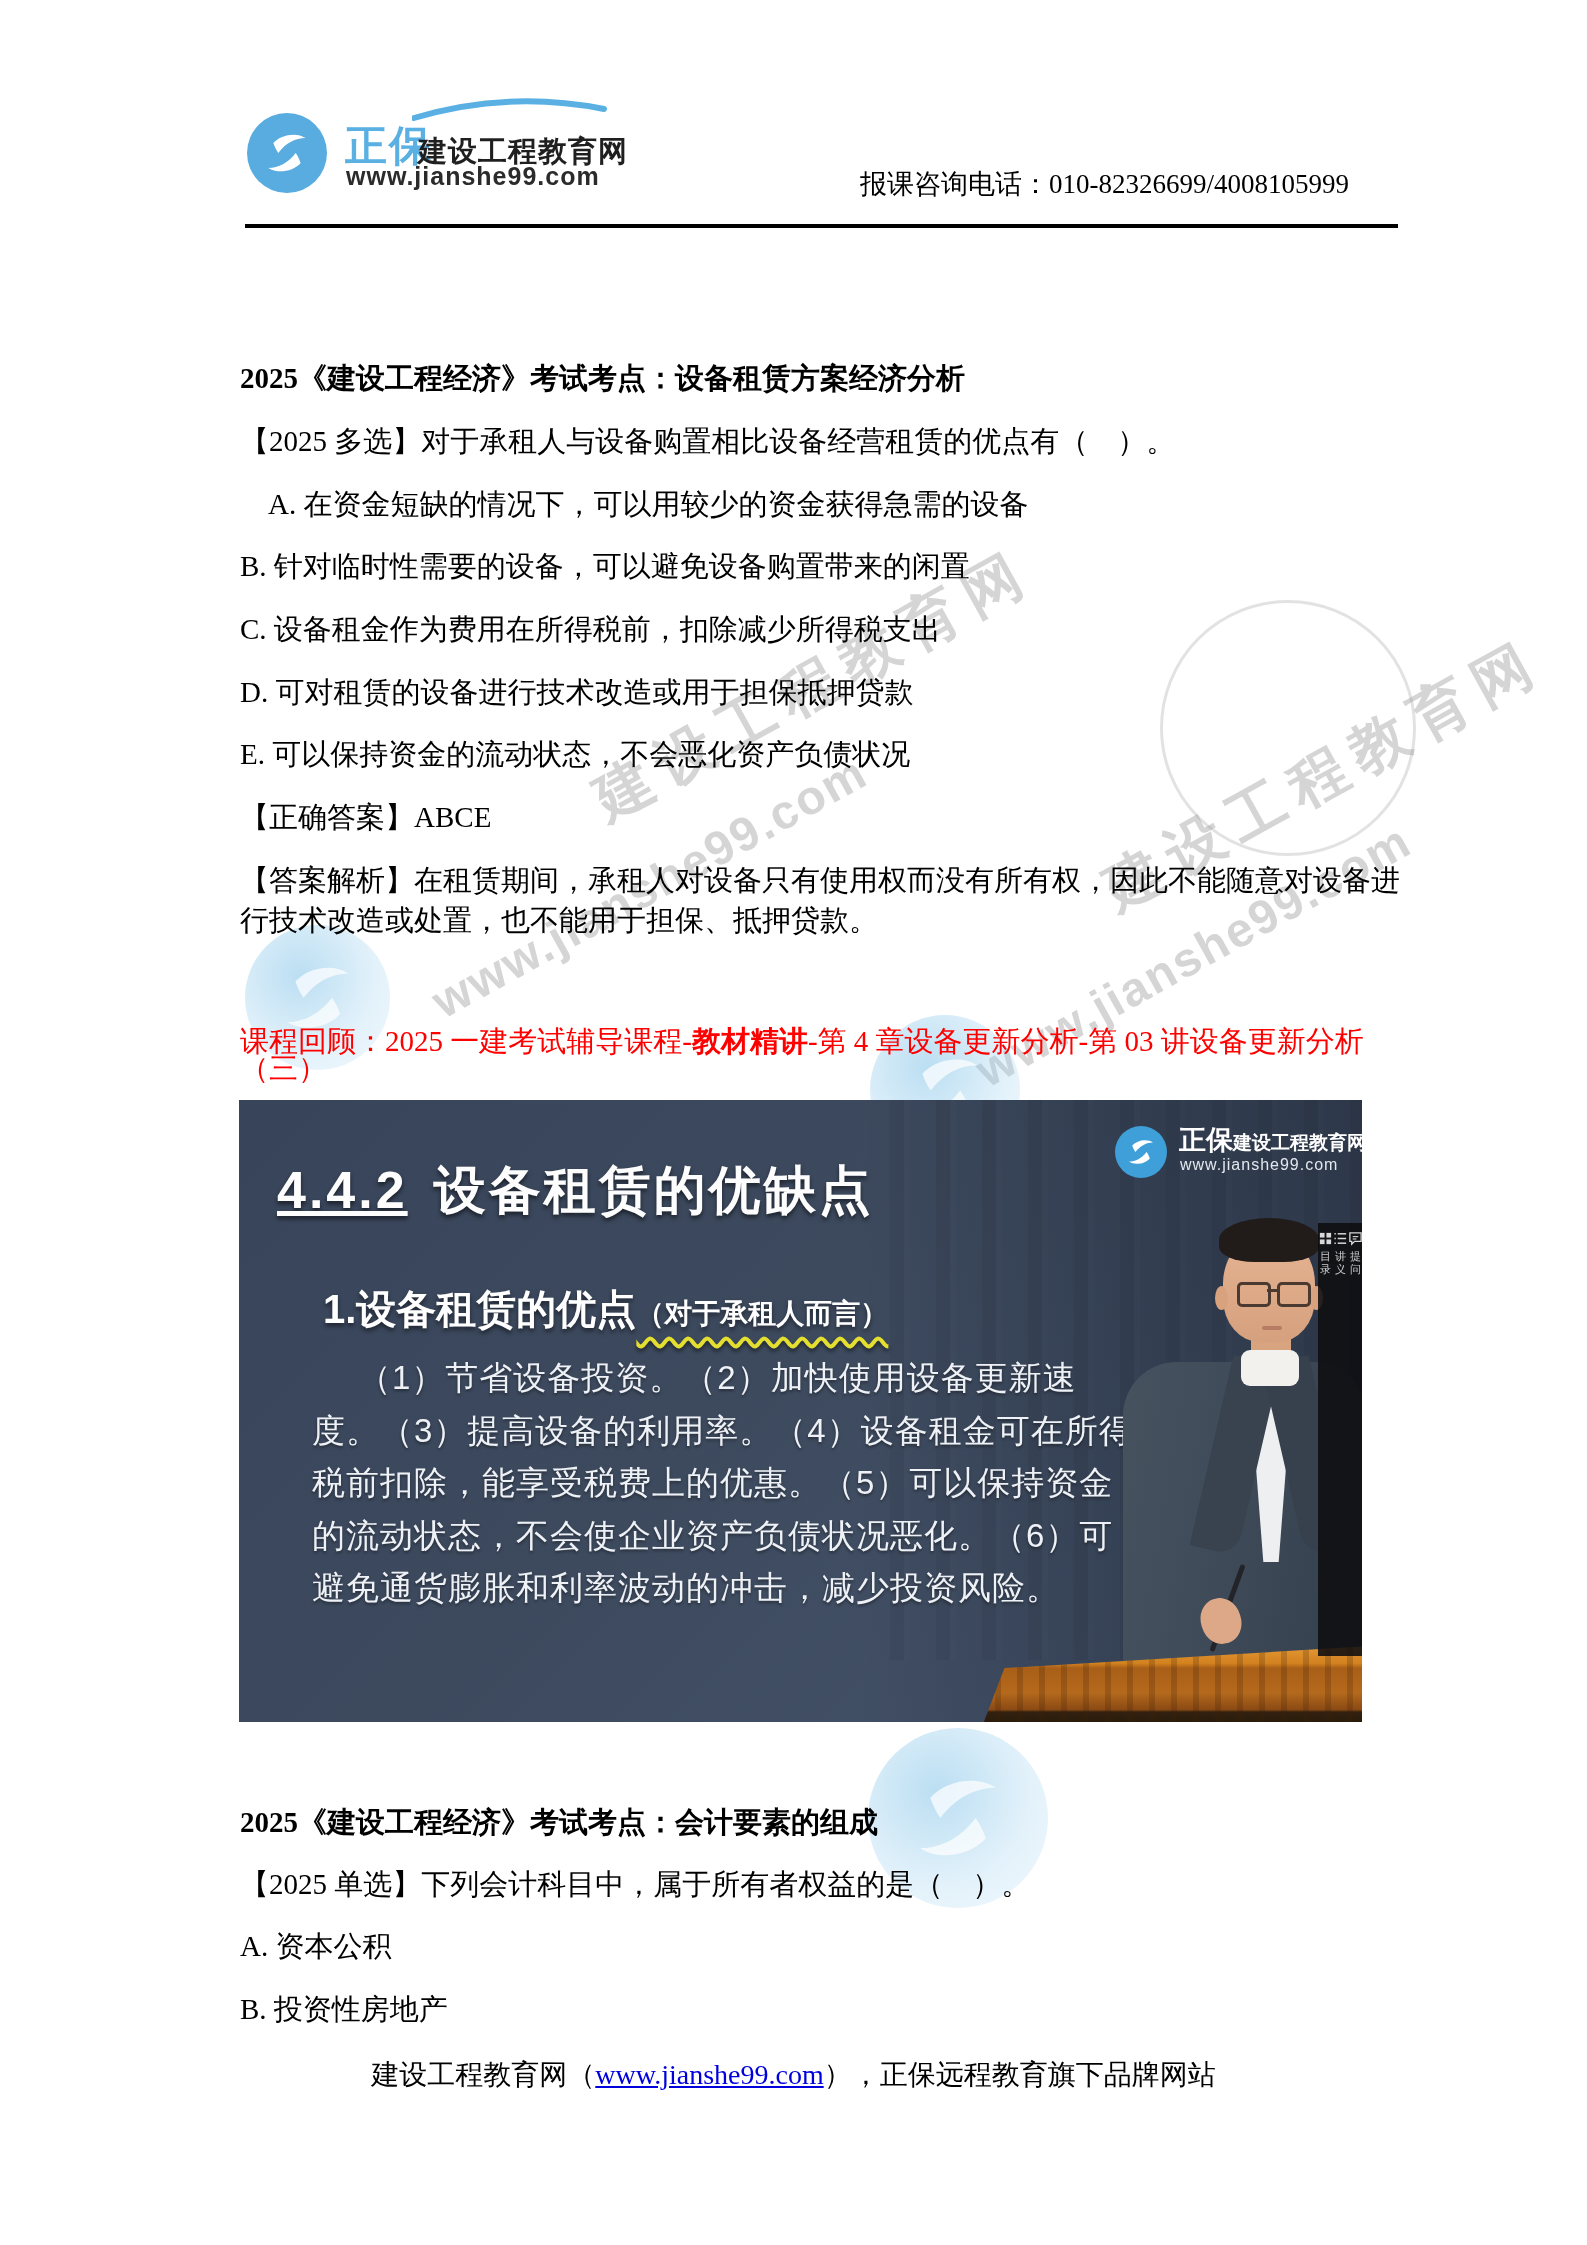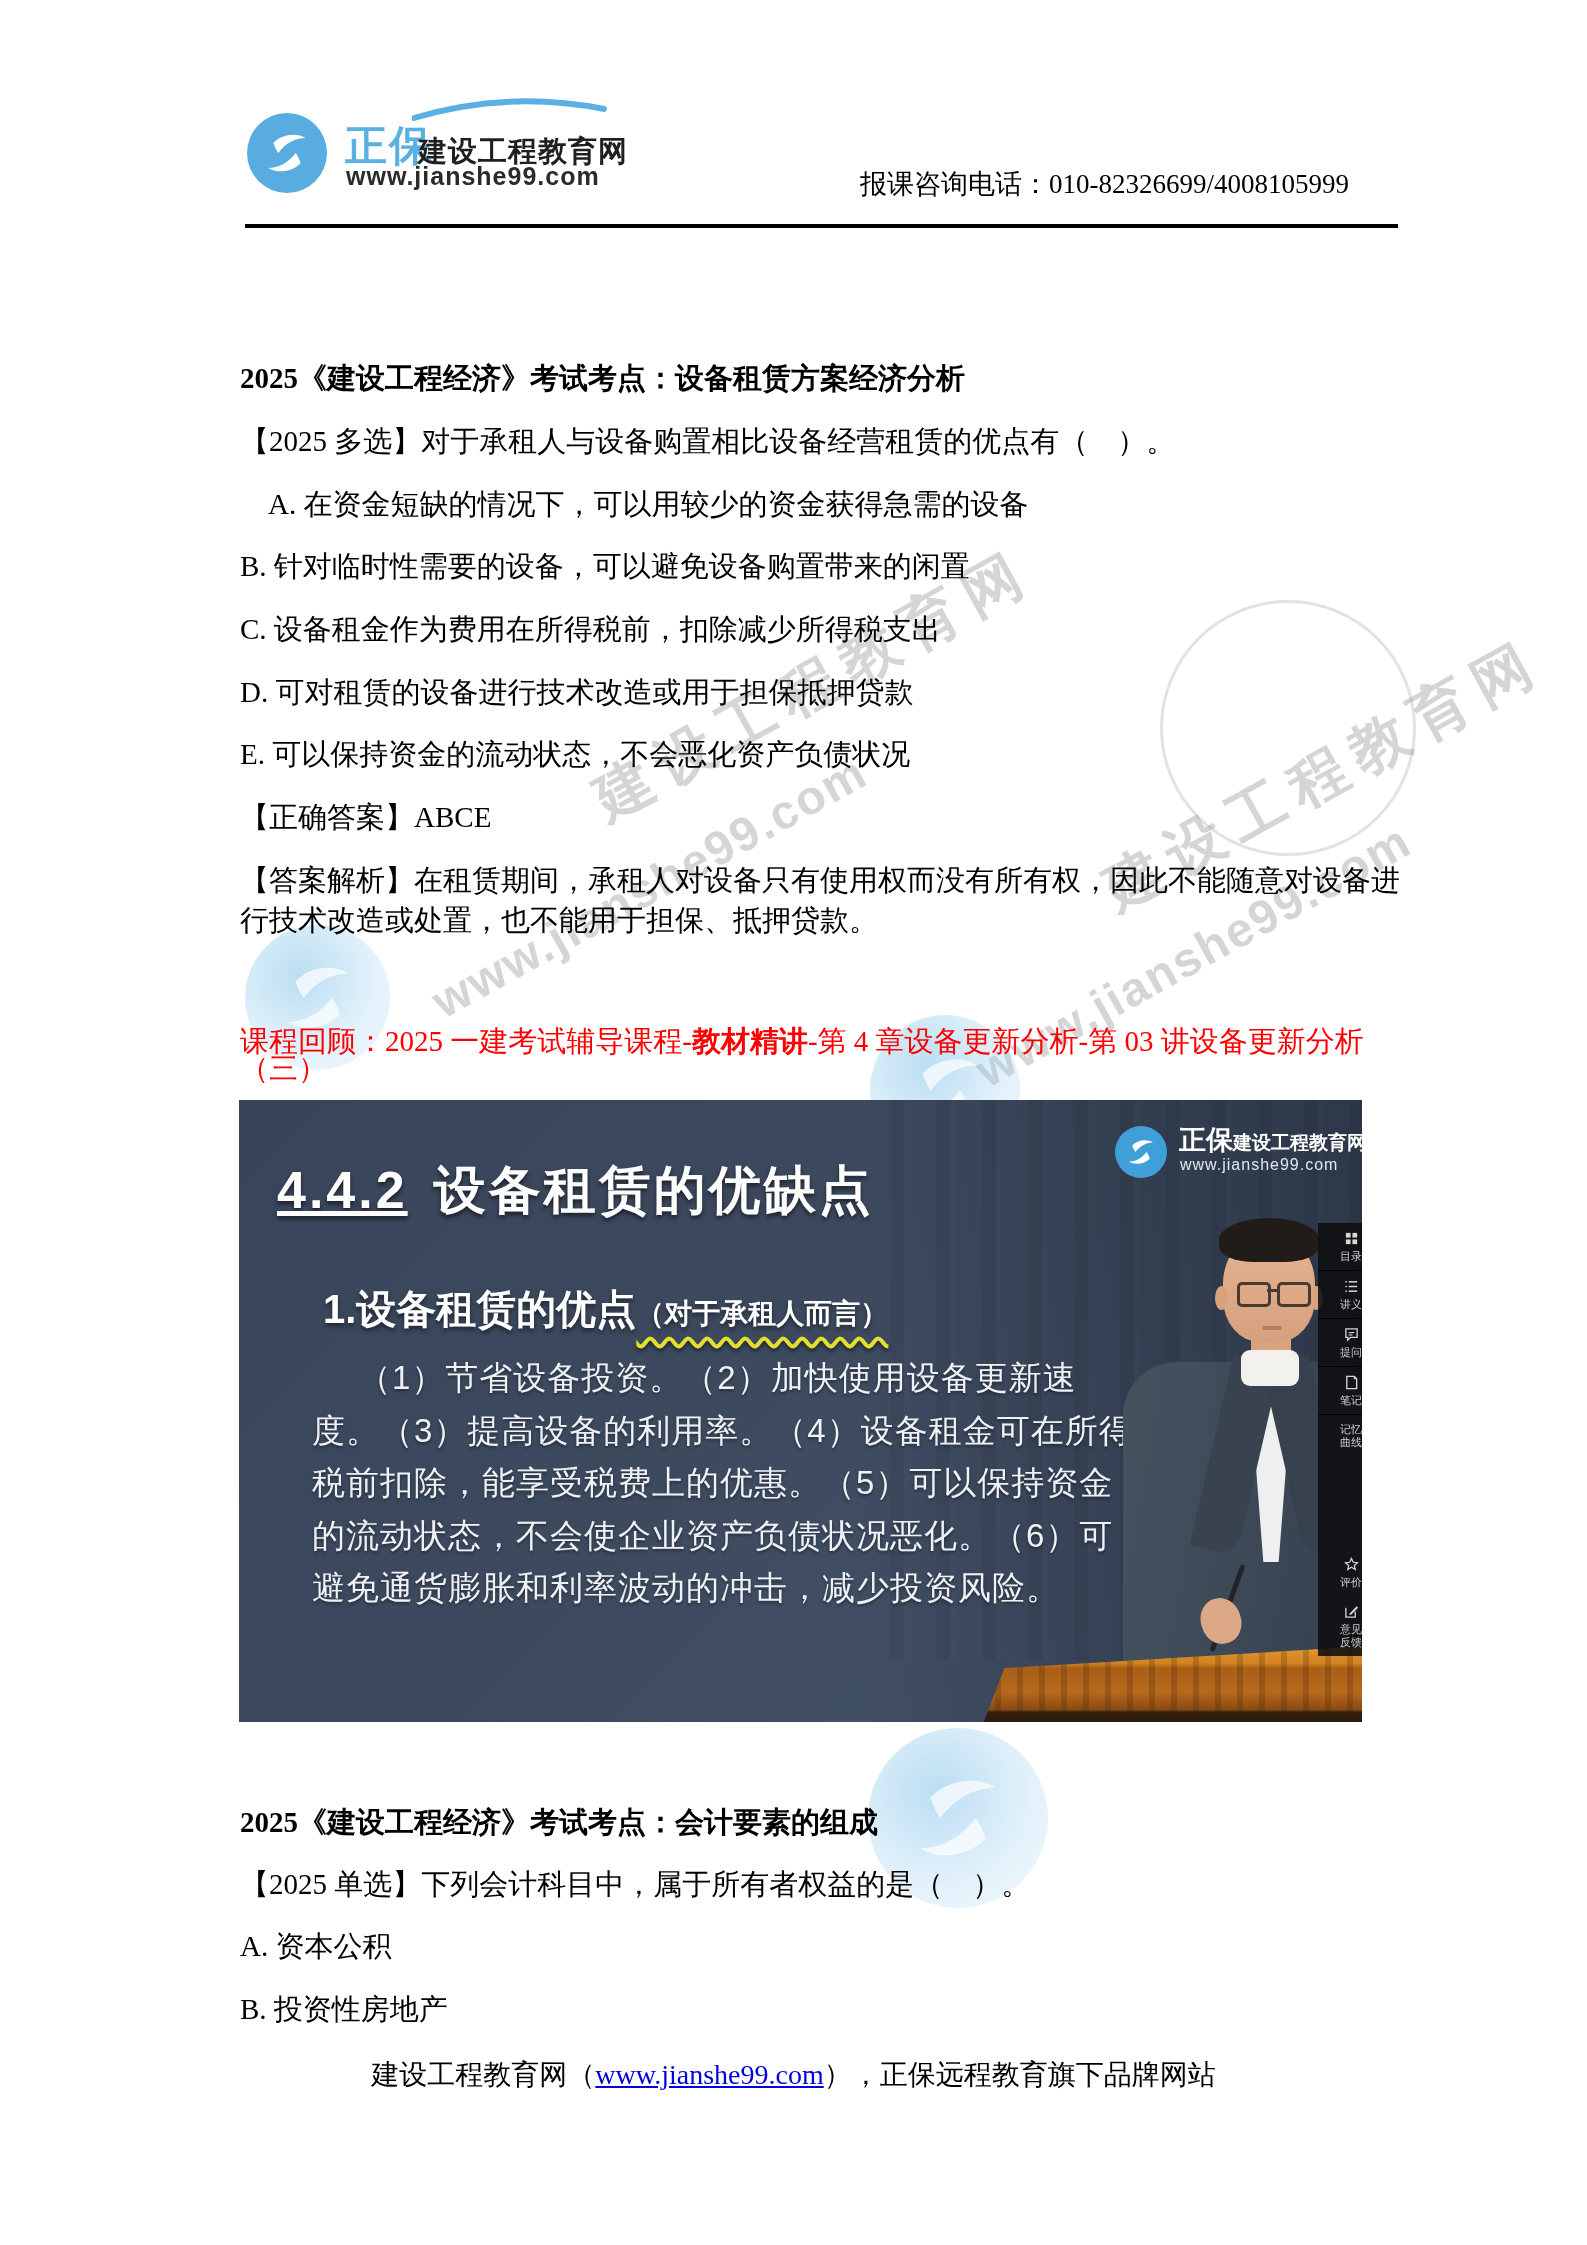--- a/index.html
+++ b/index.html
@@ -81,21 +81,21 @@
   .pr-pen{left:986px;top:462px;width:5px;height:92px;background:#23242a;border-radius:3px;transform:rotate(20deg);}
   .pr-hand{left:962px;top:498px;width:40px;height:46px;border-radius:48%;background:#dca887;transform:rotate(-18deg);}
   
   .podium{position:absolute;left:712px;top:545px;width:411px;height:77px;
        clip-path:polygon(8% 100%,13% 30%,100% 2%,100% 100%);
        background:
          repeating-linear-gradient(90deg,rgba(60,30,5,0.22) 0 6px,rgba(0,0,0,0) 6px 22px),
          linear-gradient(180deg,#e59a36 0%,#d2811f 24%,#a95f18 30%,#b4691c 62%,#8a4a14 84%,#33210f 87%,#2a1b0c 100%);}
   
   .v-sidebar{position:absolute;left:1079px;top:123px;width:66px;height:433px;background:rgba(14,14,16,0.88);
-       display:flex;flex-direction:column;align-items:flex-start;color:#cfcfcf;}
+       display:flex;align-items:flex-start;color:#cfcfcf;}
   .sb-item{width:100%;display:flex;flex-direction:column;align-items:center;padding:8px 0 7px 0;}
   .sb-item svg{width:15px;height:15px;}
   .sb-label{font-size:11px;margin-top:4px;white-space:pre-line;text-align:center;line-height:13px;}
   .sb-div{width:100%;height:1px;background:#000;}
   .sb-gap{flex:1;}
   
   .footer{position:absolute;left:0;top:2056px;width:100%;text-align:center;font-size:28px;z-index:2;}
   .footer a{color:#0000dd;text-decoration:underline;}
 </style>
 </head>

